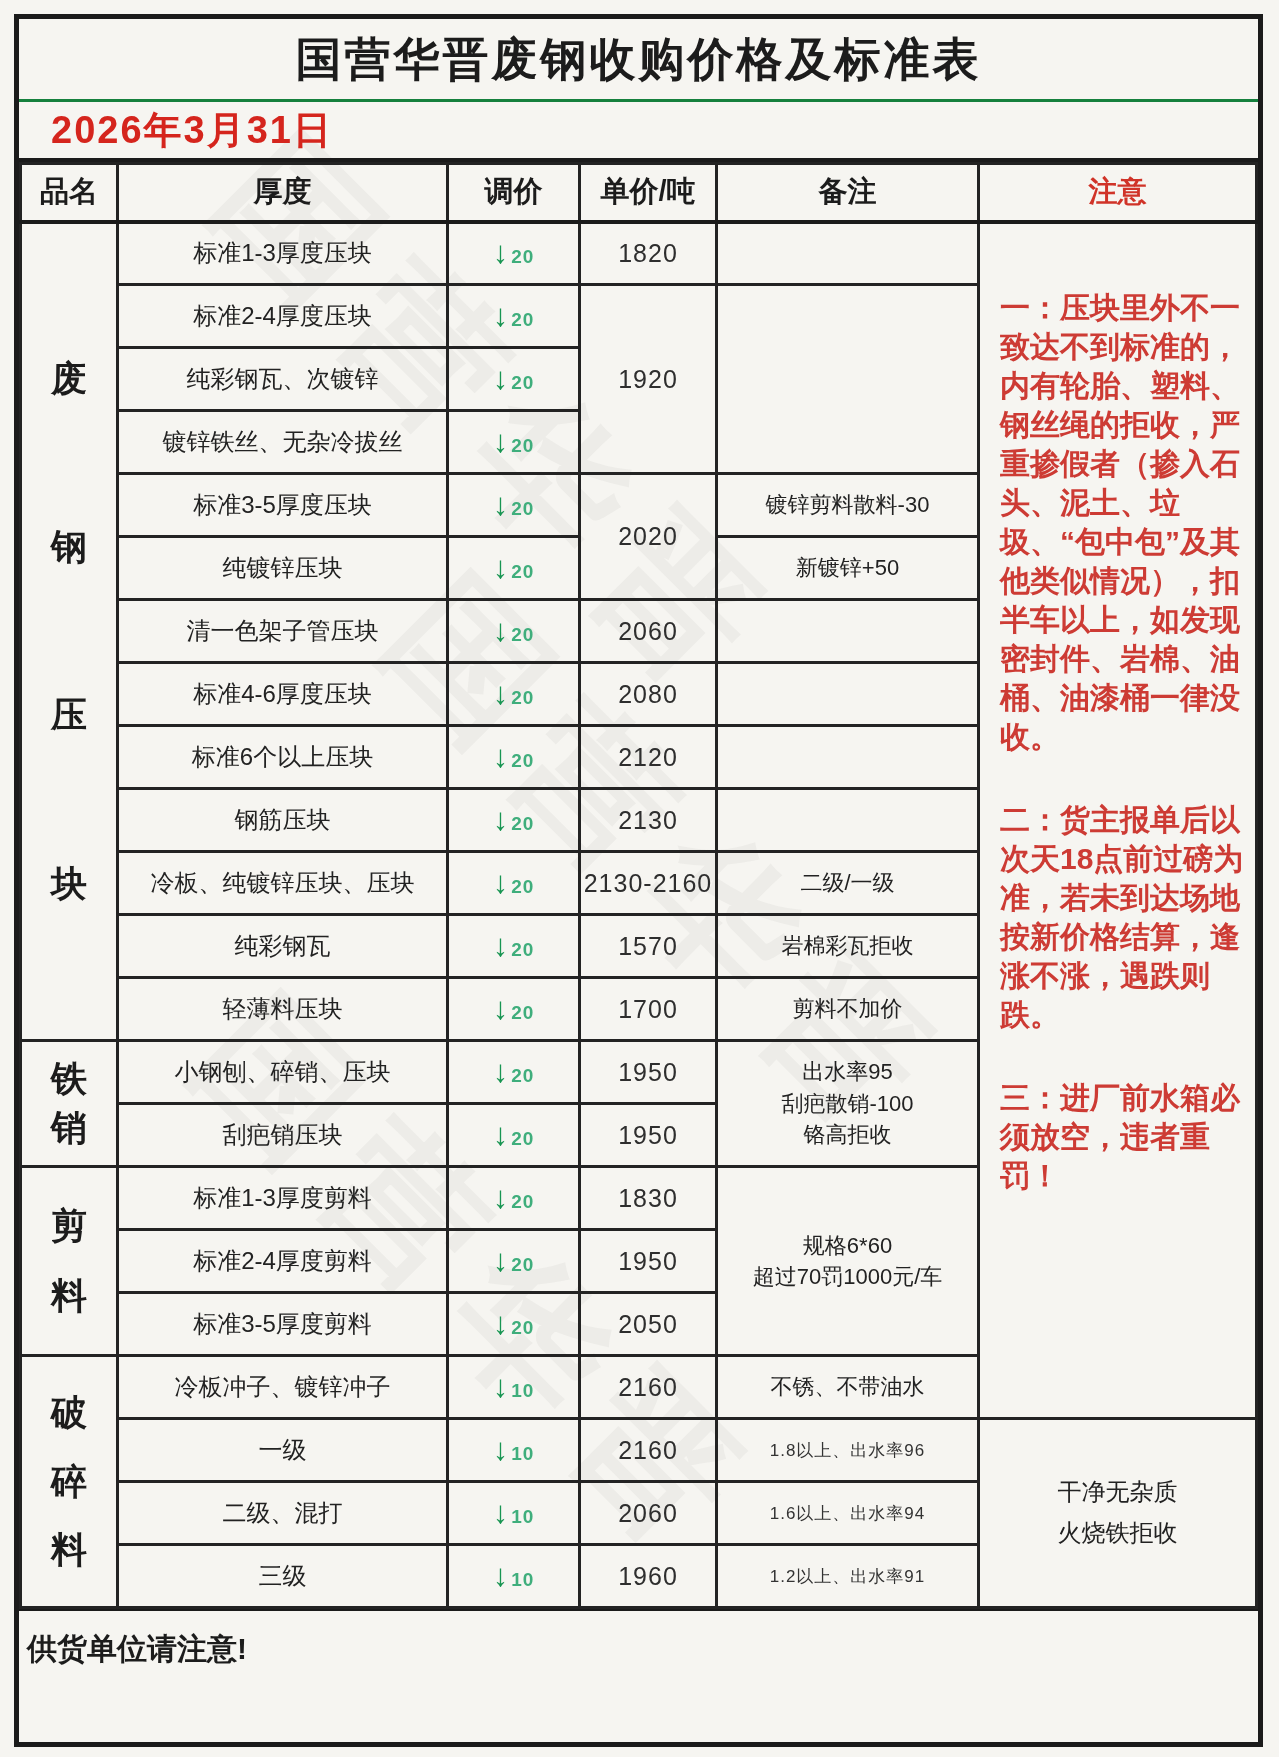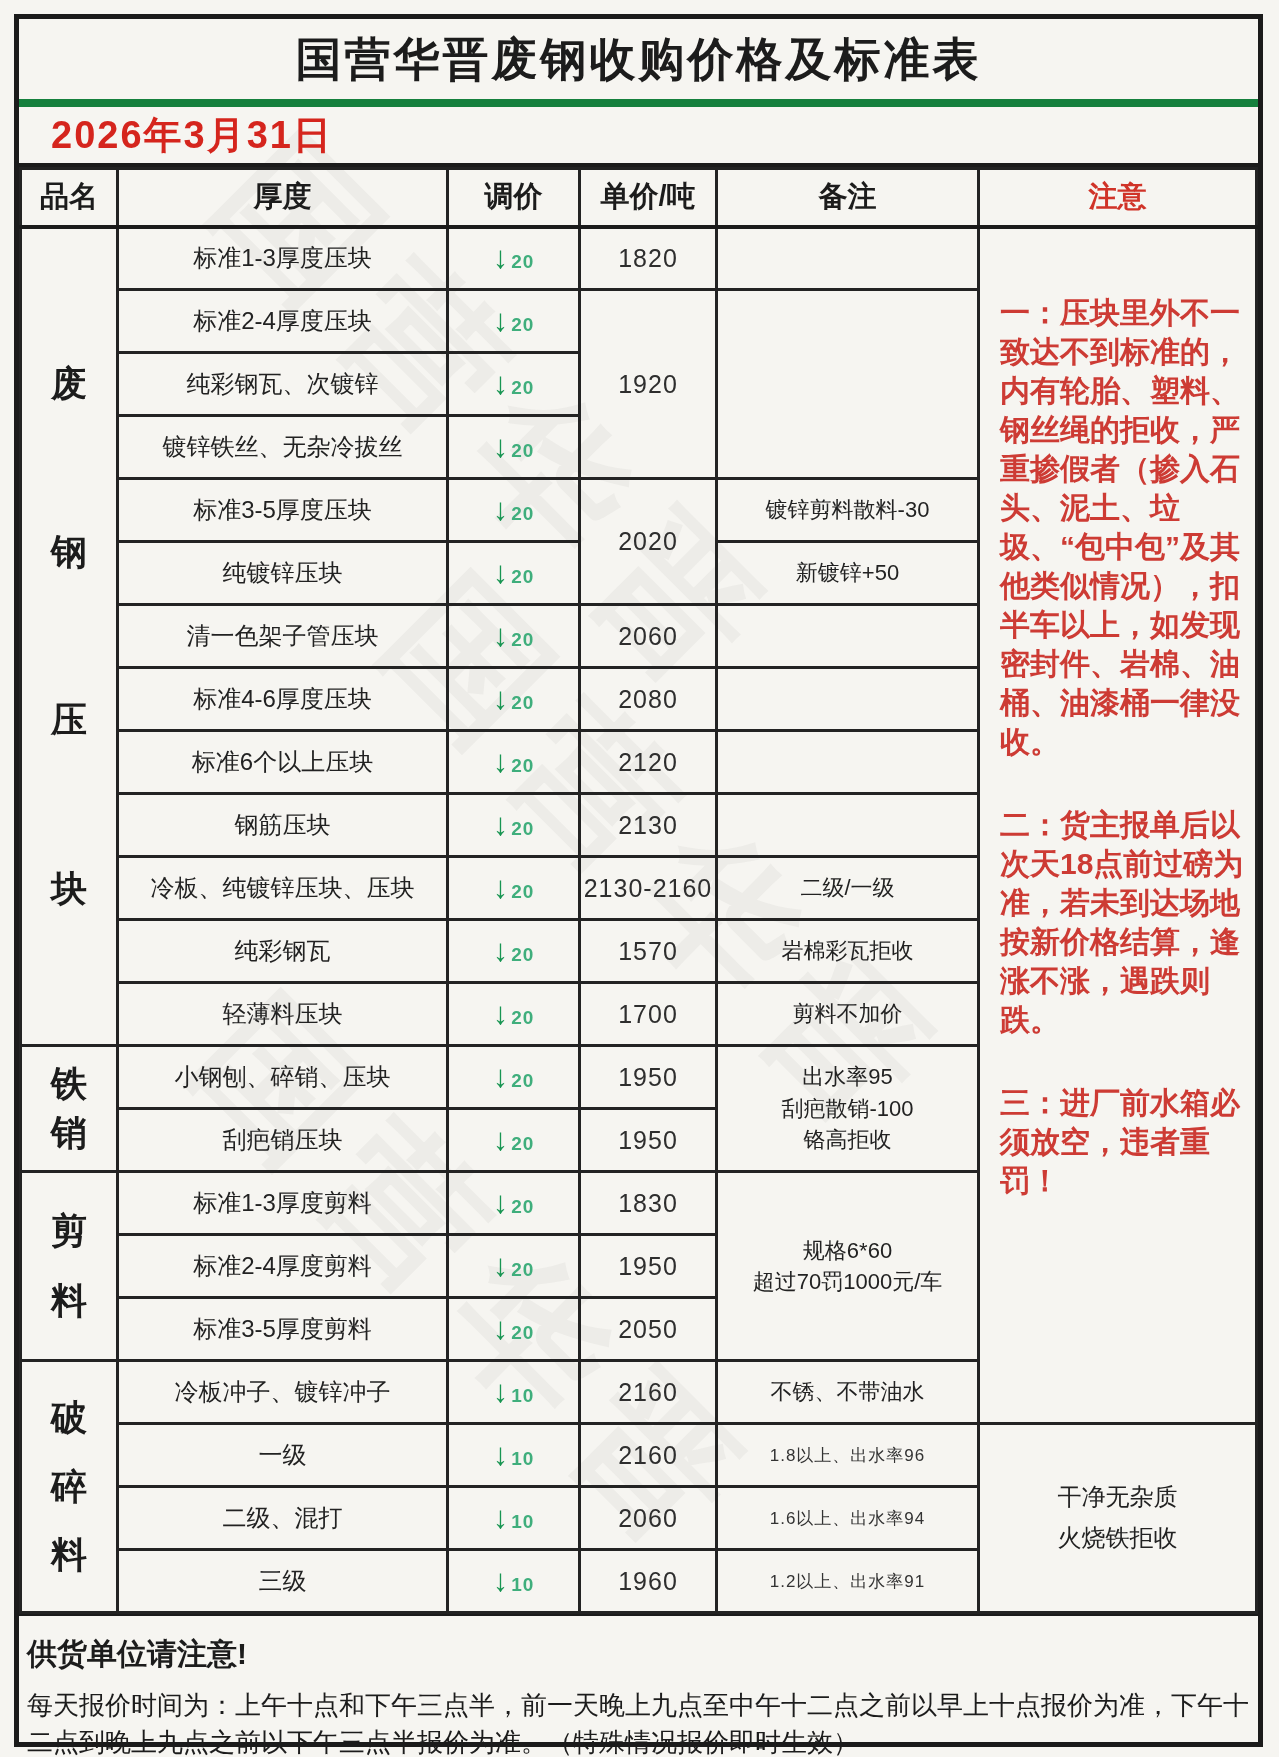--- a/index.html
+++ b/index.html
@@ -13,21 +13,21 @@
     color:rgba(70,70,70,0.05);transform:rotate(45deg);
     white-space:nowrap;letter-spacing:28px;pointer-events:none;
   }
   .doc{
     position:absolute;z-index:1;left:14px;top:14px;right:16px;bottom:10px;
     border:5px solid #1b1b1b;
   }
   .title{
     height:80px;line-height:80px;text-align:center;
     font-size:46px;font-weight:bold;letter-spacing:3px;
-    border-bottom:8px solid #15803d;
+    border-bottom:3px solid #15803d;
   }
   .date{
     height:56px;line-height:56px;text-align:left;
     font-size:38px;font-weight:bold;color:#d5251d;letter-spacing:2px;
     border-bottom:4px solid #1b1b1b;
     padding-left:32px;
   }
   table{width:100%;border-collapse:collapse;table-layout:fixed;}
   th,td{
     border:3px solid #232323;text-align:center;vertical-align:middle;
@@ -258,17 +258,16 @@
             <td class="c-thickness">三级</td>
             <td class="c-adj"><span class="arrow">↓</span><span class="adj-num">10</span></td>
             <td class="c-price">1960</td>
             <td class="c-remark_small">1.2以上、出水率91</td>
           </tr>
         </tbody>
     </table>
 
     <div class="footer">
       <div class="footer-heading">供货单位请注意!</div>
-      <div class="footer-body">每天报价时间为：上午十点和下午三点半，前一天晚上九点至中午十二点之前以早上十点报价为准，下午十二点到晚上九点之前以下午三点半报价为准。（特殊情况报价即时生效）</div>
     </div>
 
   </div>
 </div>
 
 </body></html>

